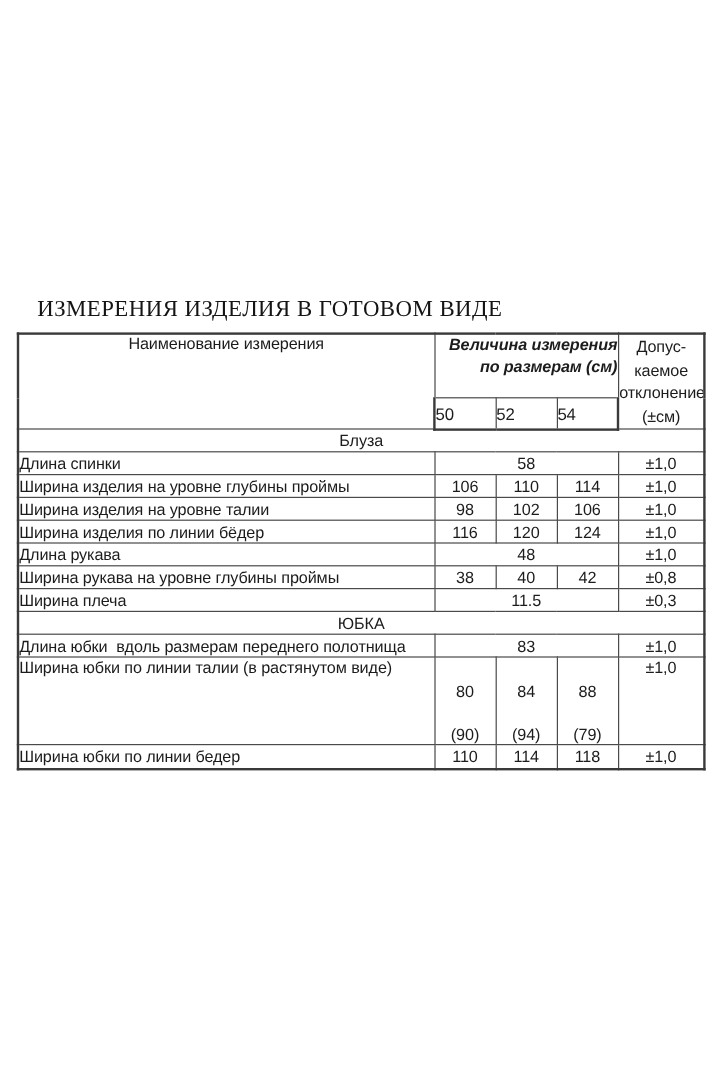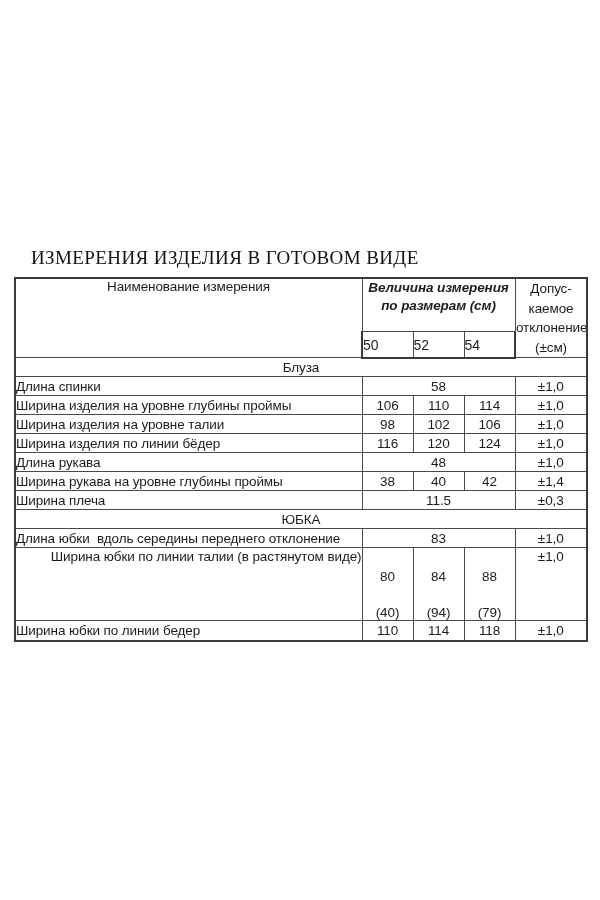--- a/index.html
+++ b/index.html
@@ -49,21 +49,21 @@
     text-align: center;
     padding-top: 14px;
     font-size: 15px;
     border-right: 2px solid #3a3a3a;
     border-bottom: 2px solid #3a3a3a;
   }
   td.h-group {
     border: 2px solid #3a3a3a;
     border-bottom: 1px solid #4a4a4a;
     vertical-align: top;
-    text-align: center;
+    text-align: right;
     padding: 5px 6px 0 7px;
     font-weight: bold;
     font-style: italic;
     font-size: 13.5px;
     line-height: 1.35;
   }
   td.h-tol {
     border-left: 2px solid #3a3a3a;
     border-bottom: 2px solid #3a3a3a;
     vertical-align: middle;
@@ -99,21 +99,21 @@
     padding-right: 2px;
     font-size: 13.5px;
     white-space: pre-wrap;
   }
   td.val, td.val-span, td.tol {
     text-align: center;
     vertical-align: middle;
     font-size: 13.5px;
   }
   tr.vtop td { vertical-align: top; padding-top: 1px; }
-  tr.vtop td.name { vertical-align: top; padding-top: 1px; text-align: right; }
+  tr.vtop td.name { vertical-align: top; padding-top: 1px; }
   .line2 { display: block; line-height: 1.15; margin-top: 20px; }
 </style>
 </head>
 <body>
 
 <div class="page">
 
   <div class="doc-title">ИЗМЕРЕНИЯ ИЗДЕЛИЯ В ГОТОВОМ ВИДЕ</div>
 
   <table class="meas">
@@ -175,44 +175,44 @@
         <td class="name">Длина рукава</td>
         <td class="val-span" colspan="3">48</td>
         <td class="tol">±1,0</td>
       </tr>
 
       <tr class="rh">
         <td class="name">Ширина рукава на уровне глубины проймы</td>
         <td class="val">38</td>
         <td class="val">40</td>
         <td class="val">42</td>
-        <td class="tol">±1,4</td>
+        <td class="tol">±0,8</td>
       </tr>
 
       <tr class="rh">
         <td class="name">Ширина плеча</td>
         <td class="val-span" colspan="3">11.5</td>
         <td class="tol">±0,3</td>
       </tr>
 
       <tr class="rh">
         <td class="section" colspan="5">ЮБКА</td>
       </tr>
 
       <tr class="rh">
-        <td class="name">Длина юбки  вдоль середины переднего отклонение</td>
+        <td class="name">Длина юбки  вдоль размерам переднего полотнища</td>
         <td class="val-span" colspan="3">83</td>
         <td class="tol">±1,0</td>
       </tr>
 
       <tr class="rh-tall vtop">
         <td class="name">Ширина юбки по линии талии (в растянутом виде)</td>
         <td class="val">
           <span class="line2">80</span>
-          <span class="line2">(40)</span>
+          <span class="line2">(90)</span>
         </td>
         <td class="val">
           <span class="line2">84</span>
           <span class="line2">(94)</span>
         </td>
         <td class="val">
           <span class="line2">88</span>
           <span class="line2">(79)</span>
         </td>
         <td class="tol">±1,0</td>

